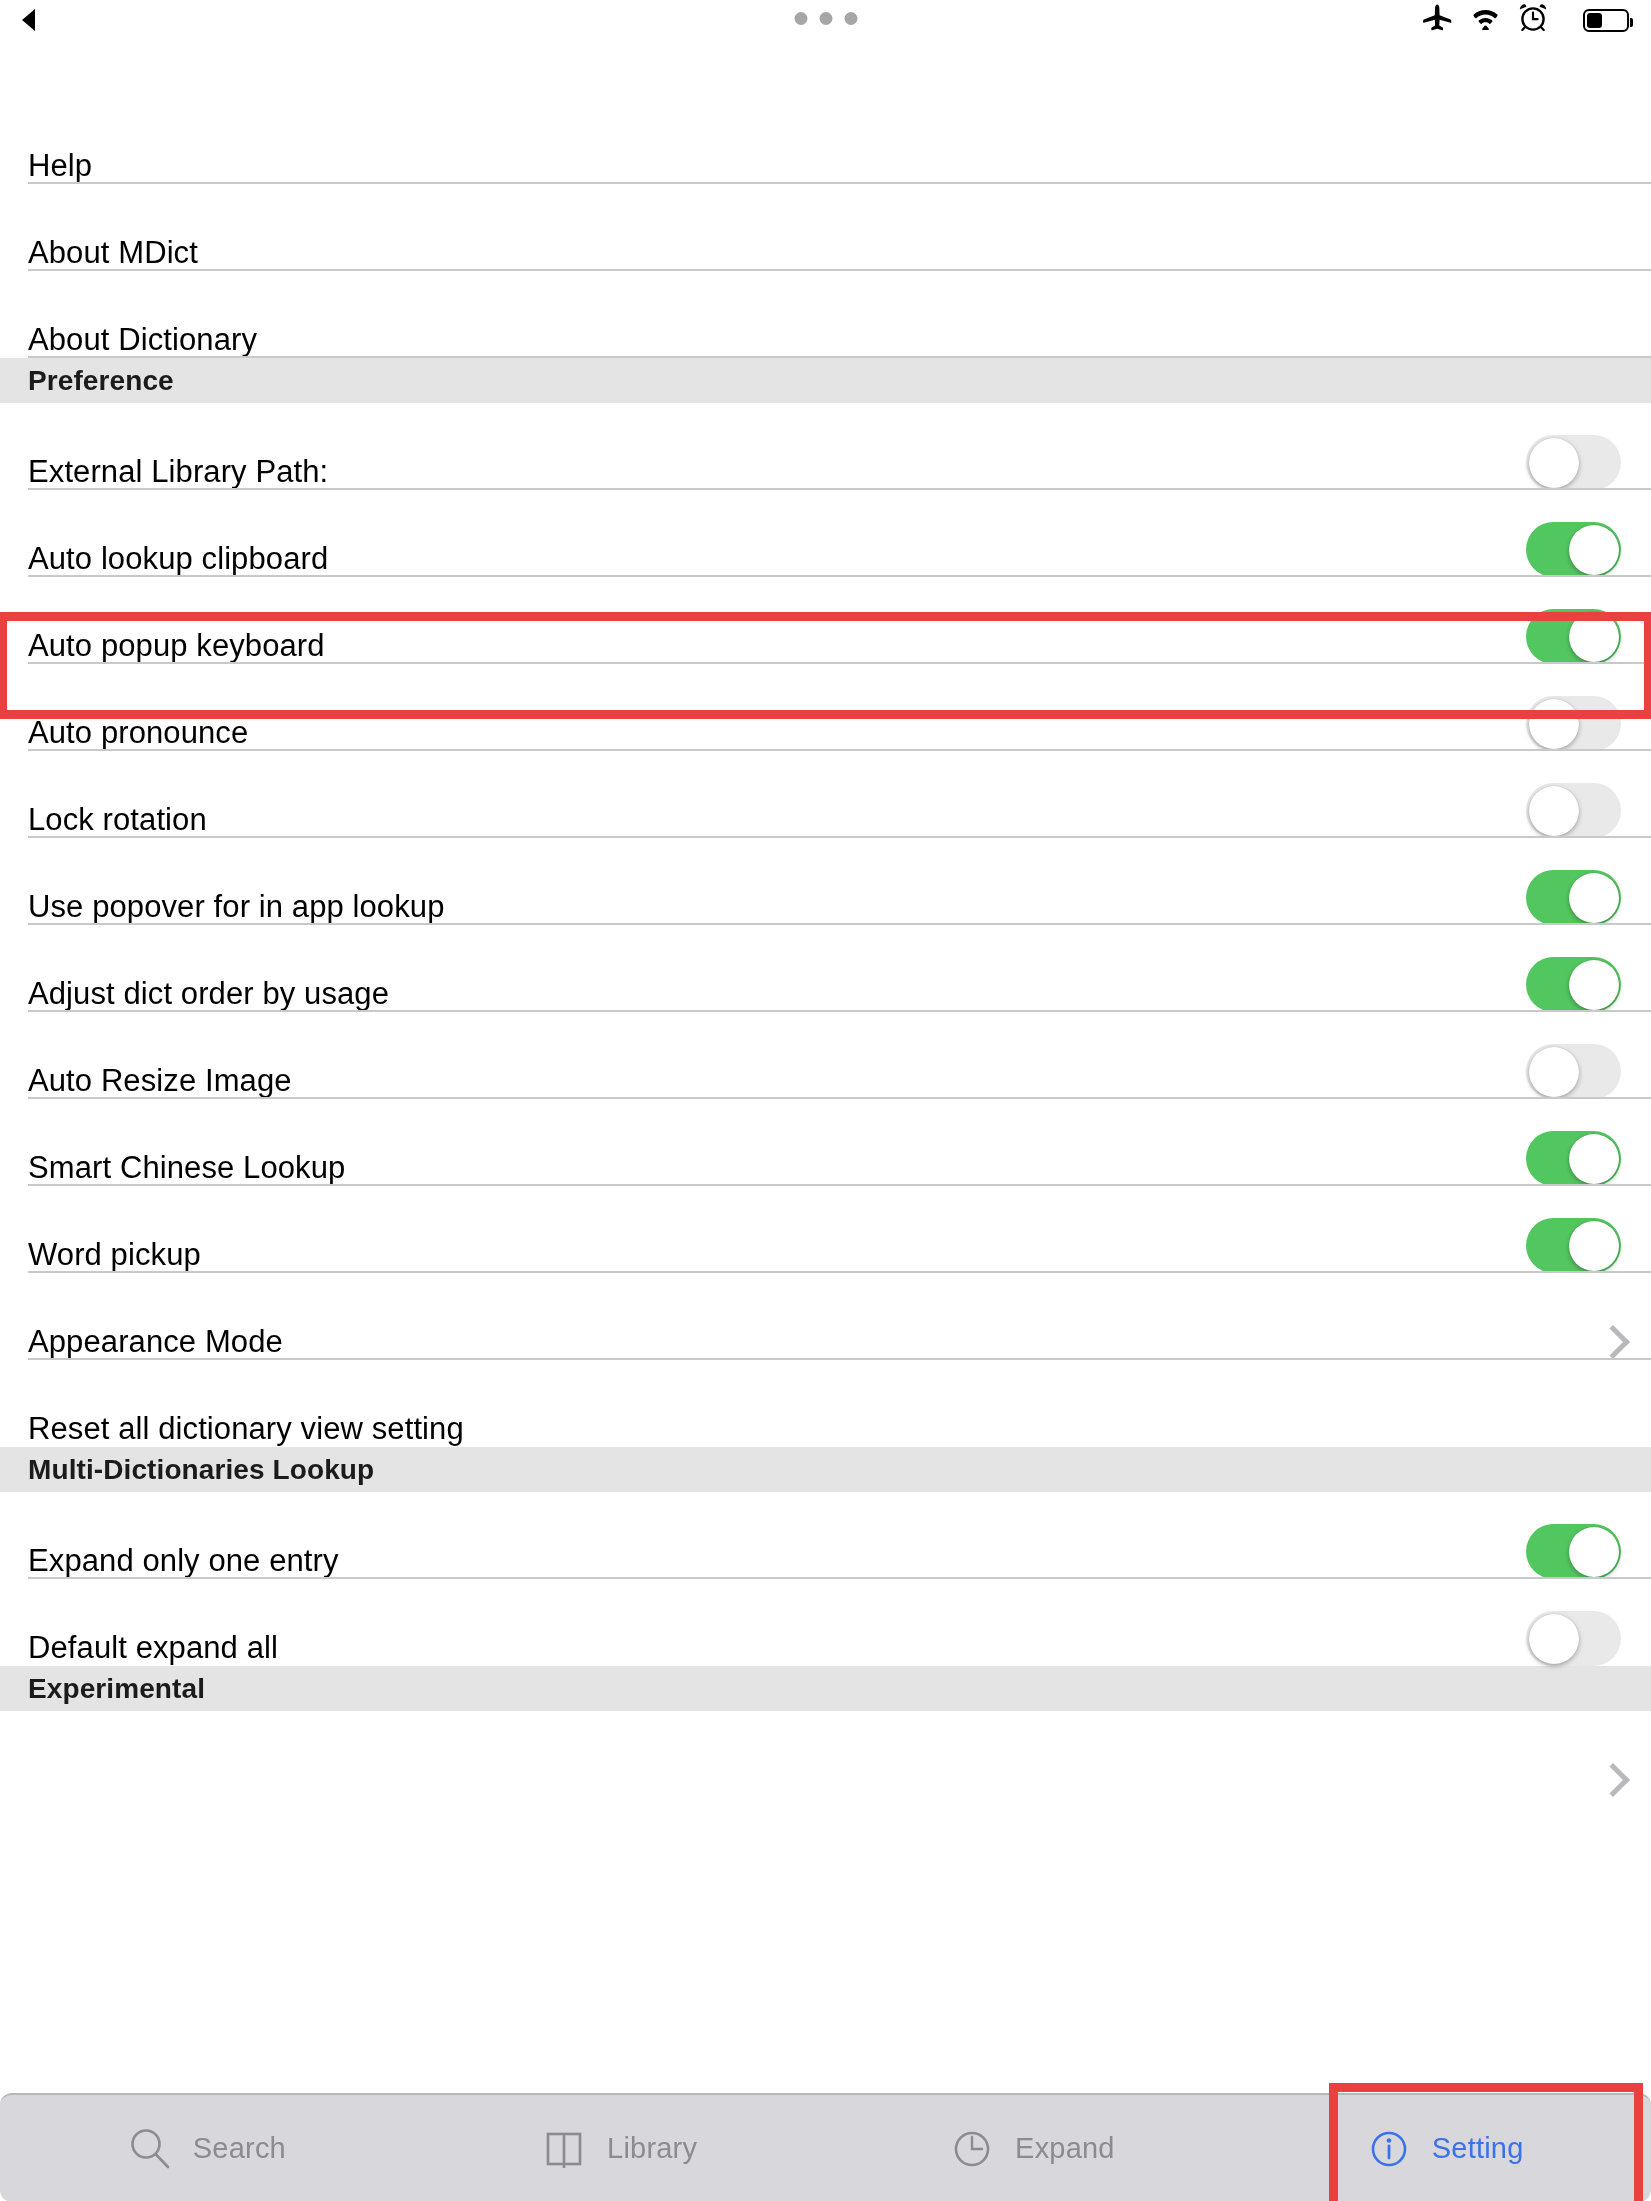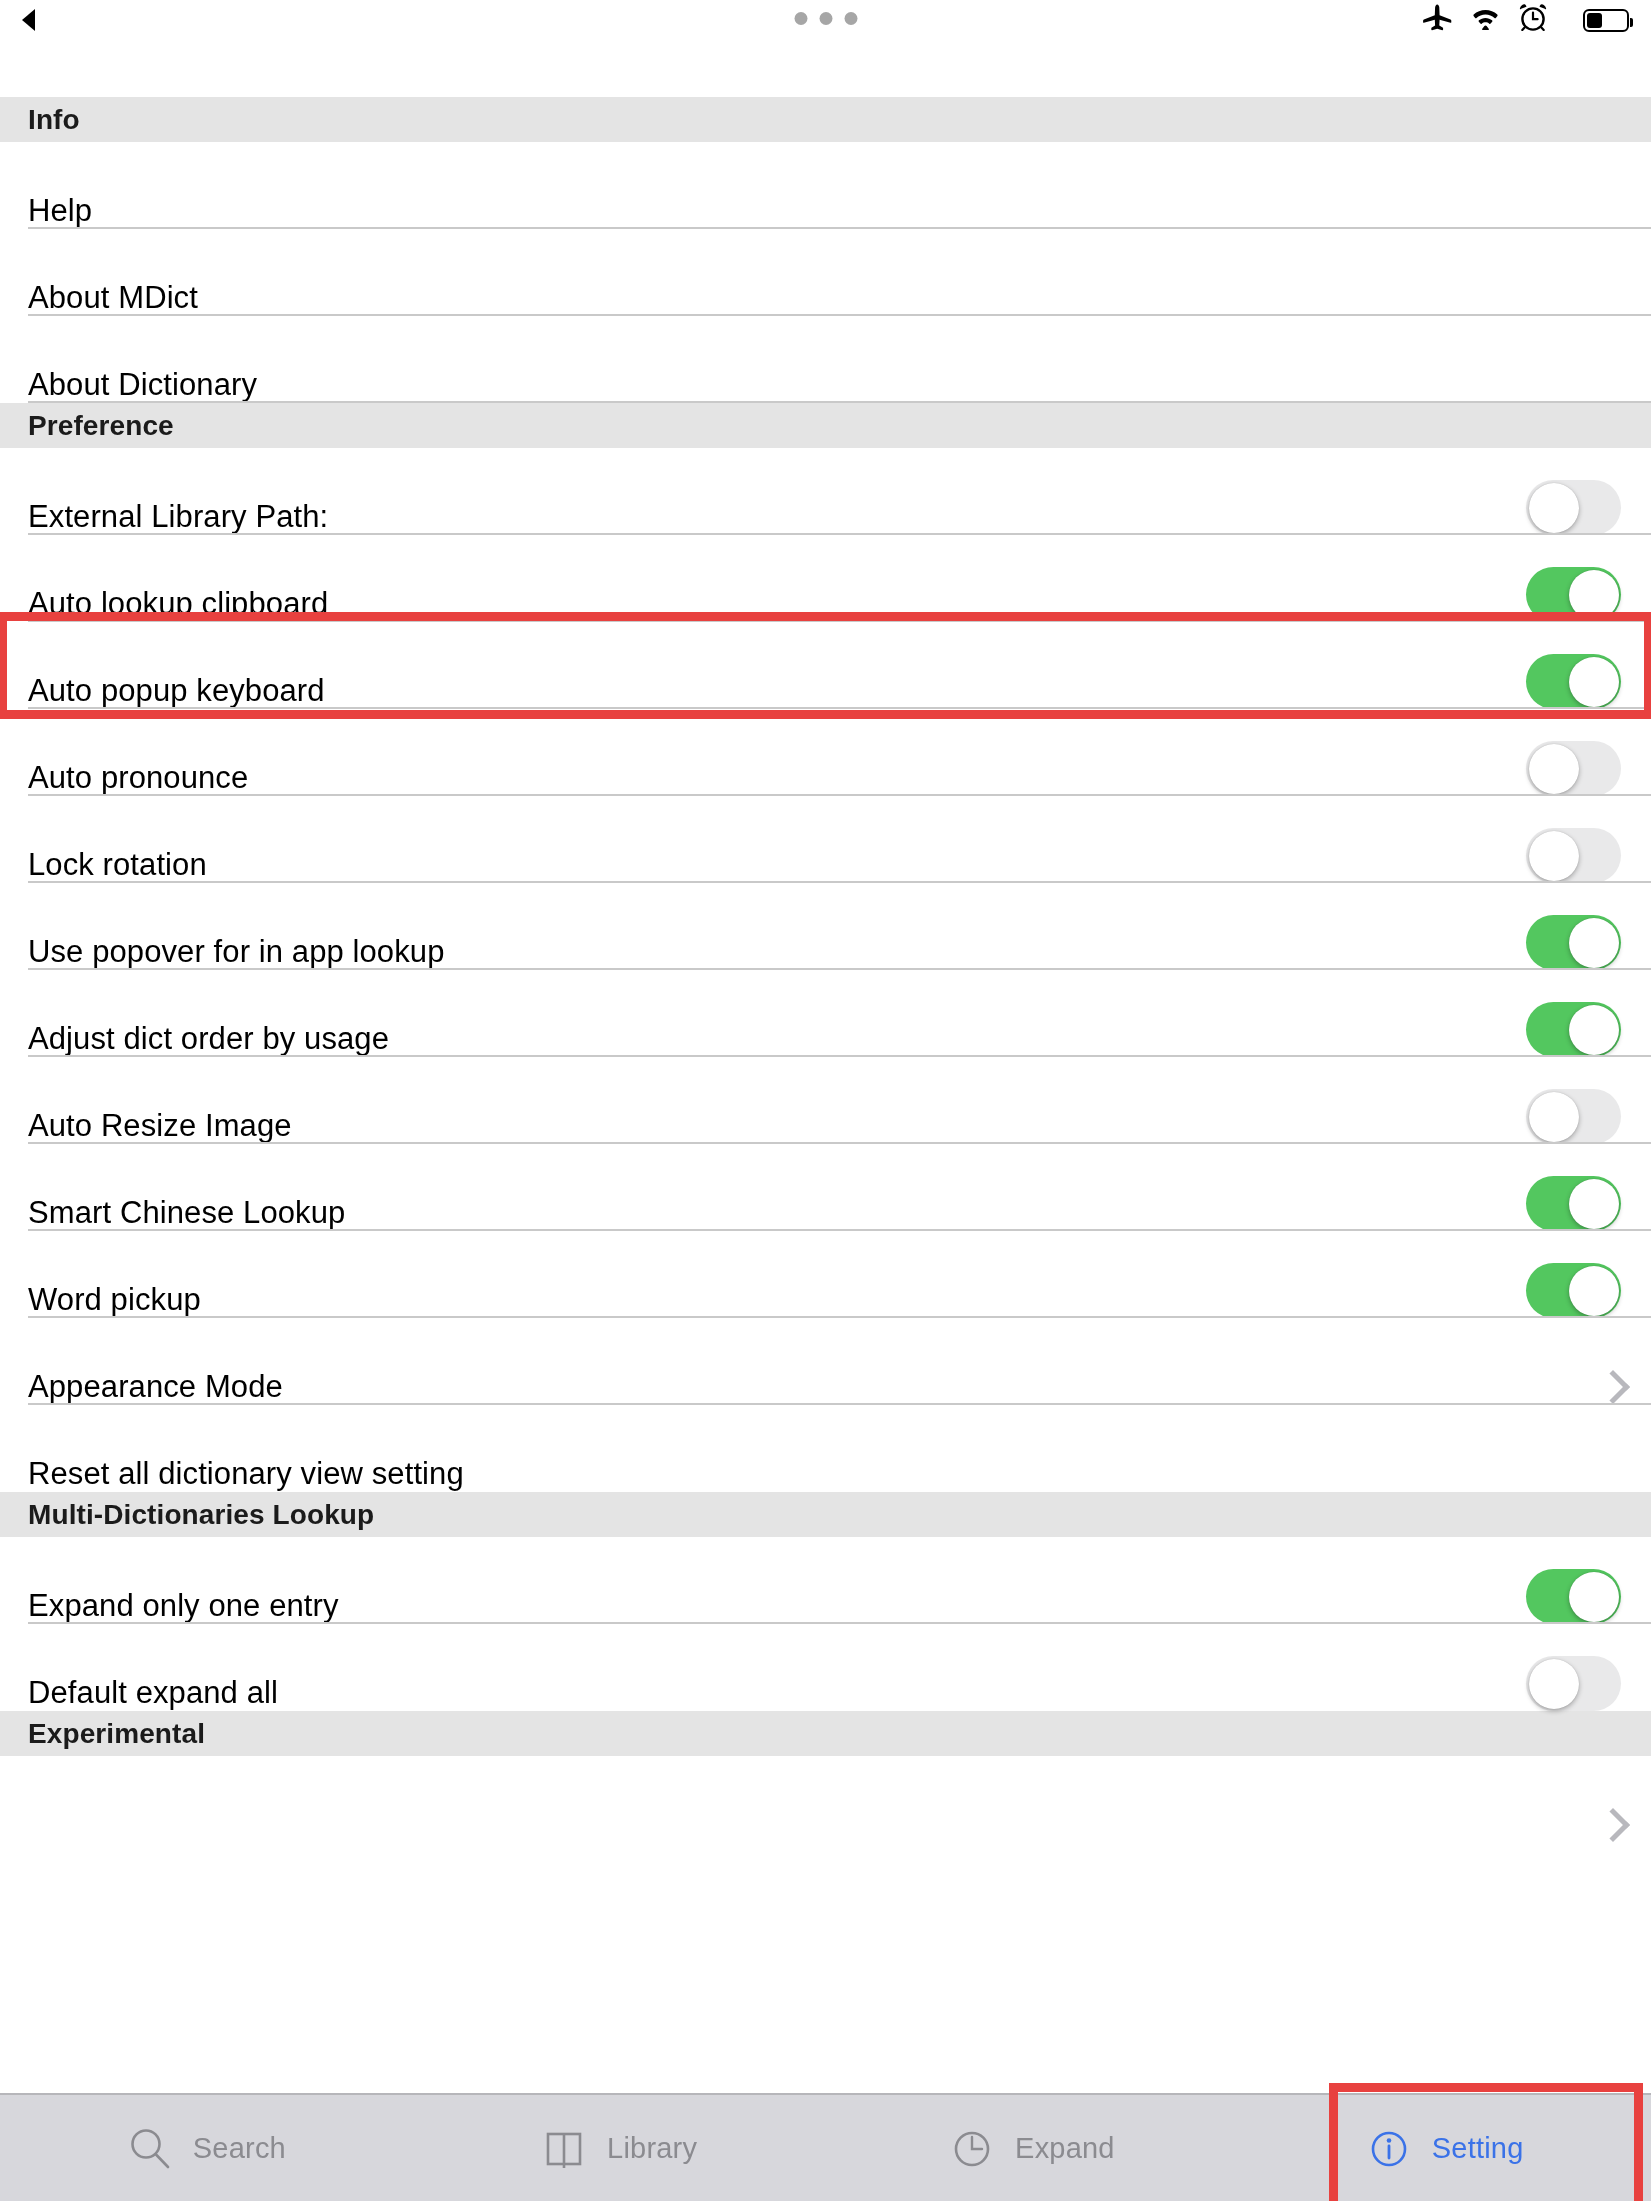--- a/index.html
+++ b/index.html
@@ -113,21 +113,21 @@
   .highlight {
     position:absolute; border:9px solid #e8413f;
     pointer-events:none; z-index:30; box-sizing:border-box;
   }
 
   
   .tabbar {
     position:absolute; left:0; bottom:0; width:1651px; height:109px;
     background:#d7d7dc;
     border-top:2px solid #b6b6ba;
-    display:flex; align-items:flex-start;
+    display:flex; align-items:flex-start;border-radius:12px;
   }
   .tab {
     flex:1; height:100%;
     display:flex; align-items:center; justify-content:center; gap:20px;
     color:#8b8b90;
   }
   .tab.active { color:#3a72e8; }
   .tab .tlabel { font-size:29px; letter-spacing:0.2px; }
   .tab svg { display:block; }
 </style>
@@ -176,21 +176,20 @@
     <i></i>
     <i></i>
     <i></i>
   </div>
 
   <div class="navbar">
     <div class="nav-title"></div>
   </div>
 
   <div class="list" id="list-root">
-      <div class="section-header">Info</div>
       <div class="row sep">
         <span class="label">Help</span>
         <span class="spacer"></span>
       </div>
       <div class="row sep">
         <span class="label">About MDict</span>
         <span class="spacer"></span>
       </div>
       <div class="row sep">
         <span class="label">About Dictionary</span>

